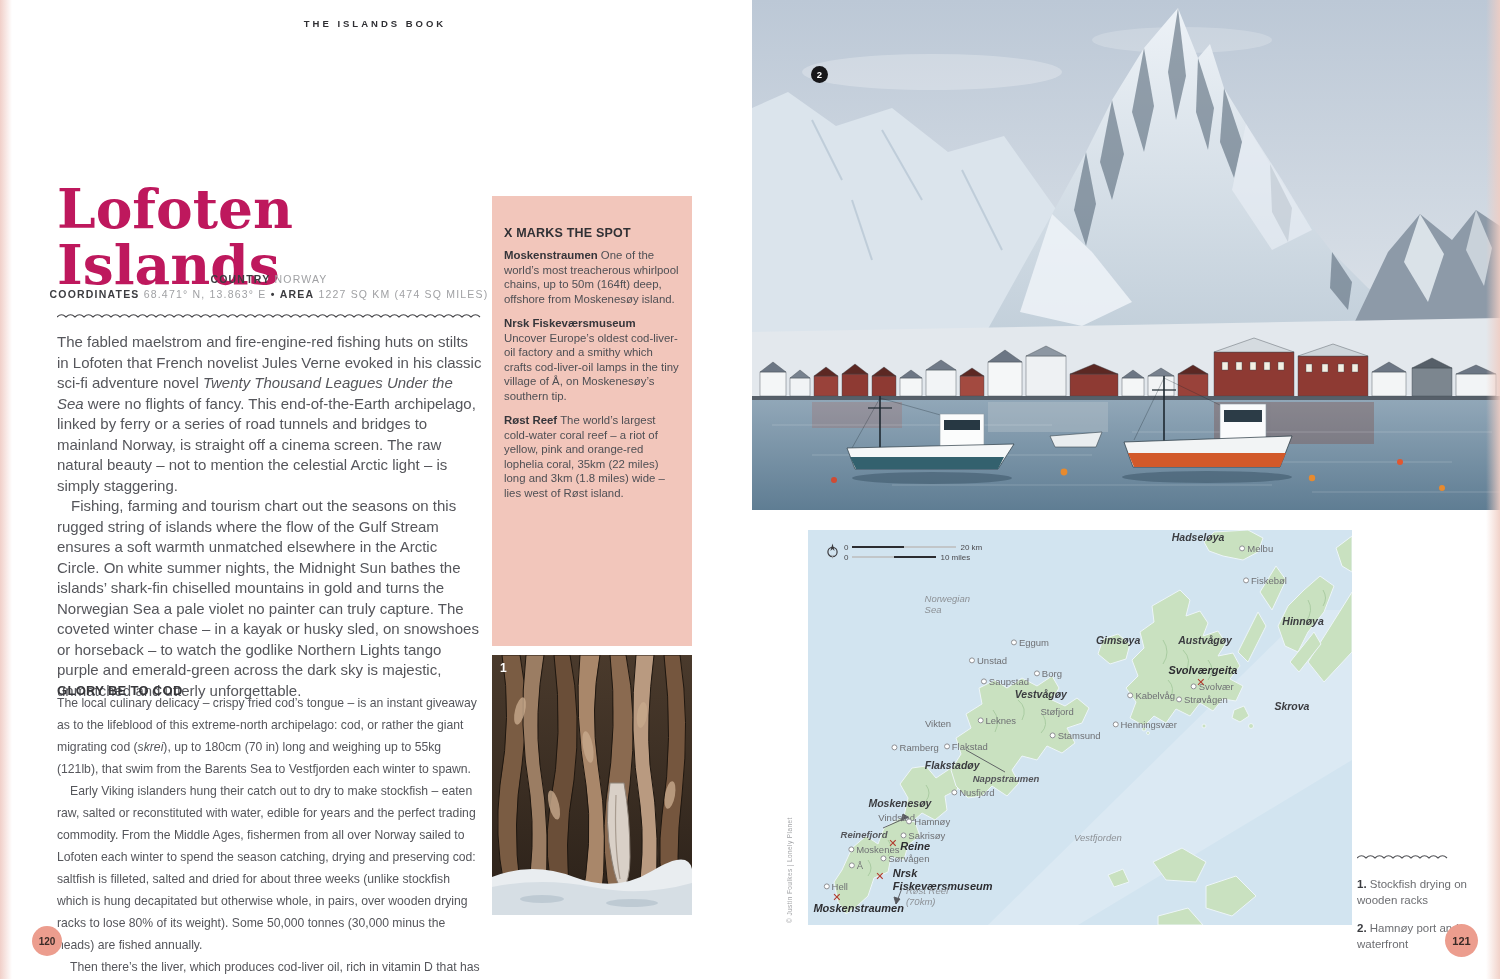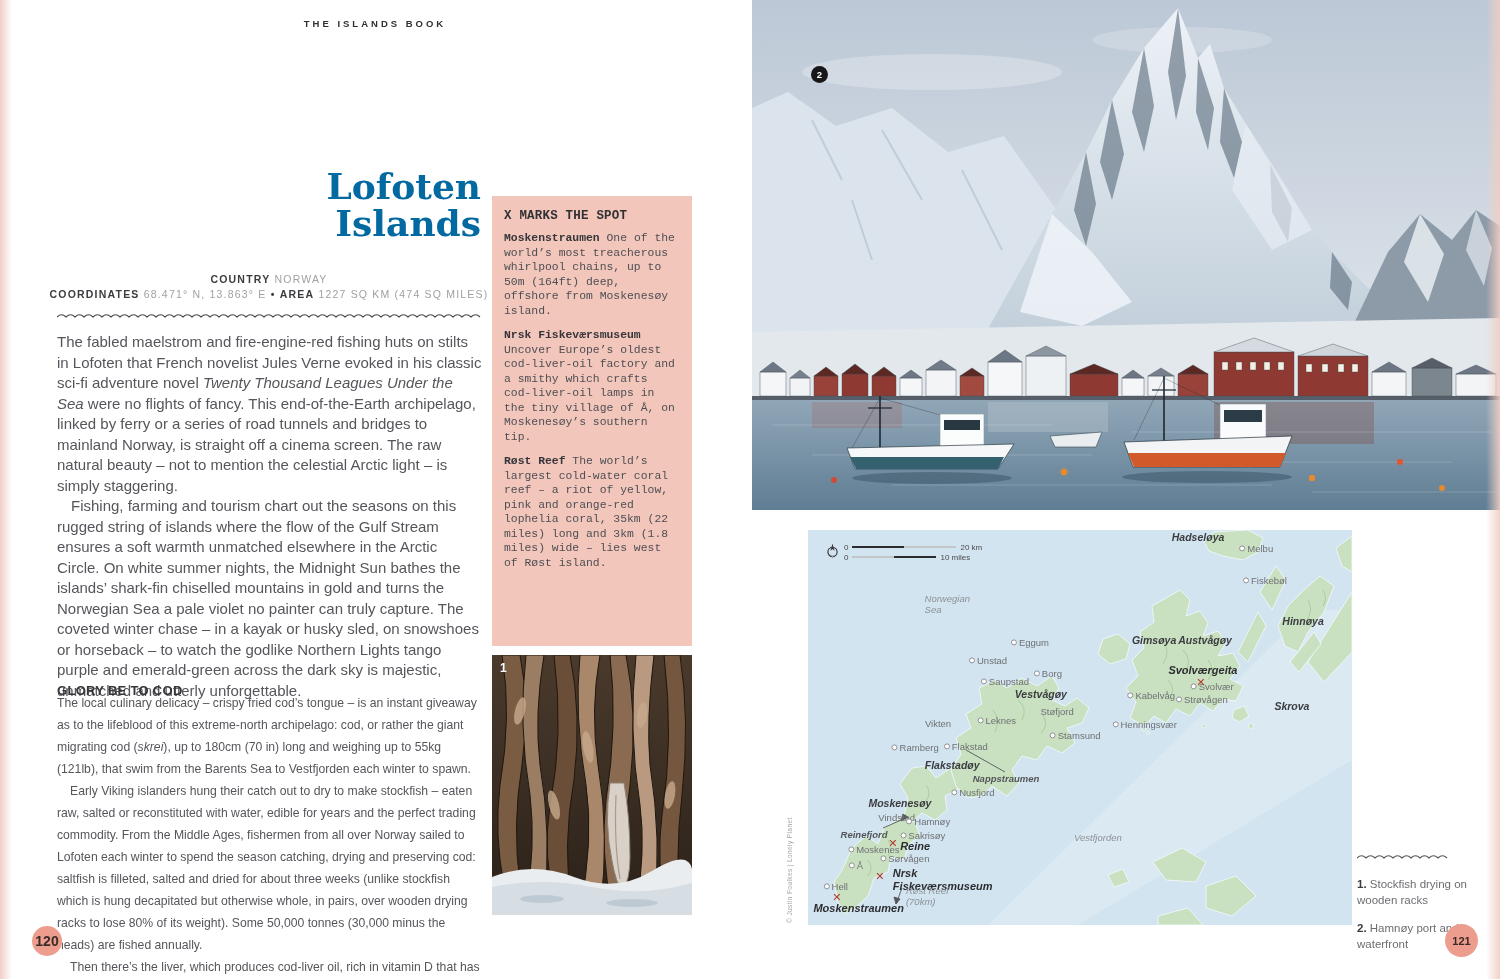--- a/index.html
+++ b/index.html
@@ -6,51 +6,51 @@
   .spread{position:relative;width:1500px;height:979px;background:#fff;overflow:hidden;
           font-family:"Liberation Sans","DejaVu Sans",sans-serif;color:#55565b;}
   
   .edge{position:absolute;top:0;bottom:0;z-index:30;pointer-events:none;}
   .edge.l{left:0;width:12px;background:linear-gradient(90deg,rgba(238,199,191,.85),rgba(255,255,255,0));}
   .edge.r{right:0;width:14px;background:linear-gradient(270deg,rgba(240,205,195,.9),rgba(255,255,255,0));}
   
   .runhead{position:absolute;left:0;top:18px;width:750px;text-align:center;font-size:9.5px;font-weight:bold;
            letter-spacing:3px;color:#2f2f33;}
   
-  .title{position:absolute;left:57px;top:144px;width:424px;text-align:right;
-         font-family:"DejaVu Serif","Liberation Serif",serif;font-weight:700;font-size:36px;line-height:1.02;color:#0369a1;}
+  .title{position:absolute;left:57px;top:144px;width:424px;text-align:left;
+         font-family:"DejaVu Serif","Liberation Serif",serif;font-weight:700;font-size:55px;line-height:1.02;color:#be185d;}
   .meta{position:absolute;left:27px;top:272px;width:484px;text-align:center;font-size:10.5px;letter-spacing:1.2px;line-height:1.45;}
   .meta b{color:#3c3c40;font-weight:bold;}
   .meta span.v{color:#a0a1a4;}
   .wavy-wrap{position:absolute;}
   svg.wavy path{fill:none;stroke:#46464a;stroke-width:1.1;}
   
   .intro{position:absolute;left:57px;top:332px;width:426px;font-size:15px;line-height:20.5px;color:#55565b;}
   .intro p{margin:0;}
   .intro p.ind{text-indent:14px;}
   .sechead{position:absolute;left:57px;top:672px;width:424px;font-size:13px;font-weight:bold;color:#36363a;letter-spacing:.3px;}
   .cod{position:absolute;left:57px;top:692px;width:426px;font-size:12.2px;line-height:22px;color:#55565b;}
   .cod p{margin:0;}
   .cod p.ind{text-indent:13px;}
   
   .infobox{position:absolute;left:492px;top:196px;width:200px;height:450px;box-sizing:border-box;
-           background:#f2c6bb;padding:13px 12px;overflow:hidden;font-family:Liberation Mono, monospace;}
+           background:#f2c6bb;padding:30px 12px;overflow:hidden;}
   .infobox h3{margin:0 0 8px 0;font-size:12.5px;color:#313135;letter-spacing:.2px;}
   .infobox .entry{font-size:11.4px;line-height:14.5px;color:#4e4f54;margin-bottom:10px;}
   .infobox .entry b{color:#35353a;}
   
   .stockfish{position:absolute;left:492px;top:655px;width:200px;height:260px;overflow:hidden;}
   .pmark{position:absolute;z-index:5;font-weight:bold;color:#fff;}
   .pmark.one{left:500px;top:661px;font-size:12px;}
   .pmark.two{left:811px;top:66px;width:17px;height:17px;border-radius:50%;background:#17171a;
              font-size:9.5px;line-height:17px;text-align:center;}
   
   .pagedot{position:absolute;border-radius:50%;background:#ec9d8e;color:#3a2b27;font-weight:bold;
            display:flex;align-items:center;justify-content:center;}
-  .pagedot.l{left:32px;top:926px;width:30px;height:30px;font-size:14px;}
+  .pagedot.l{left:32px;top:926px;width:30px;height:30px;font-size:10px;}
   .pagedot.r{left:1445px;top:924px;width:33px;height:33px;font-size:11px;}
   
   .photo{position:absolute;left:752px;top:0;width:748px;height:510px;overflow:hidden;}
   
   .map{position:absolute;left:808px;top:530px;width:544px;height:395px;background:#d2e4f0;overflow:visible;}
   .map svg.base{position:absolute;left:0;top:0;}
   .ml{position:absolute;transform:translate(-50%,-50%);white-space:pre-line;line-height:1.18;z-index:4;}
   .ml.left{transform:translate(0,-50%);text-align:left;}
   .ml-town{font-size:9.5px;color:#6f7074;}
   .ml-island{font-size:10.5px;font-weight:bold;font-style:italic;color:#3b3c40;}
@@ -350,21 +350,21 @@
         <line x1="94" y1="358" x2="88" y2="374"></line>
         <path d="M88,374 L86,367 L92,369 Z"></path>
       </g>
     </svg>
     <div id="map-labels">
         <span class="ml ml-water" style="left: 25.6%; top: 18.7%;">Norwegian
 Sea</span>
         <span class="ml ml-water" style="left: 53.3%; top: 78%;">Vestfjorden</span>
         <span class="ml ml-island" style="left: 71.7%; top: 1.8%;">Hadseløya</span>
         <span class="ml ml-island" style="left: 91%; top: 23%;">Hinnøya</span>
-        <span class="ml ml-island" style="left: 57%; top: 27.8%; margin-left: 36px;">Gimsøya</span>
+        <span class="ml ml-island" style="left: 57%; top: 27.8%;">Gimsøya</span>
         <span class="ml ml-island" style="left: 73%; top: 27.8%;">Austvågøy</span>
         <span class="ml ml-island" style="left: 42.8%; top: 41.5%;">Vestvågøy</span>
         <span class="ml ml-island" style="left: 26.5%; top: 59.5%;">Flakstadøy</span>
         <span class="ml ml-island" style="left: 16.9%; top: 69.1%;">Moskenesøy</span>
         <span class="ml ml-island" style="left: 81.6%; top: 44.6%; margin-left: 40px;">Skrova</span>
         <span class="ml ml-town" style="left: 82.4%; top: 4.8%;"><i class="ring"></i>Melbu</span>
         <span class="ml ml-town" style="left: 84%; top: 12.9%;"><i class="ring"></i>Fiskebøl</span>
         <span class="ml ml-town" style="left: 40.8%; top: 28.6%;"><i class="ring"></i>Eggum</span>
         <span class="ml ml-town" style="left: 33.1%; top: 33.2%;"><i class="ring"></i>Unstad</span>
         <span class="ml ml-town" style="left: 44.1%; top: 36.5%;"><i class="ring"></i>Borg</span>

